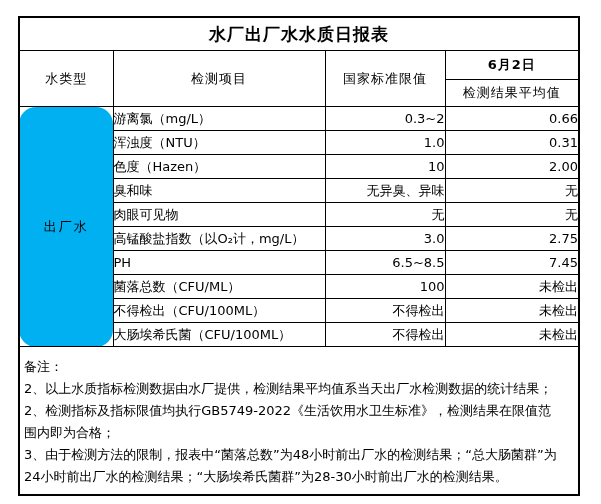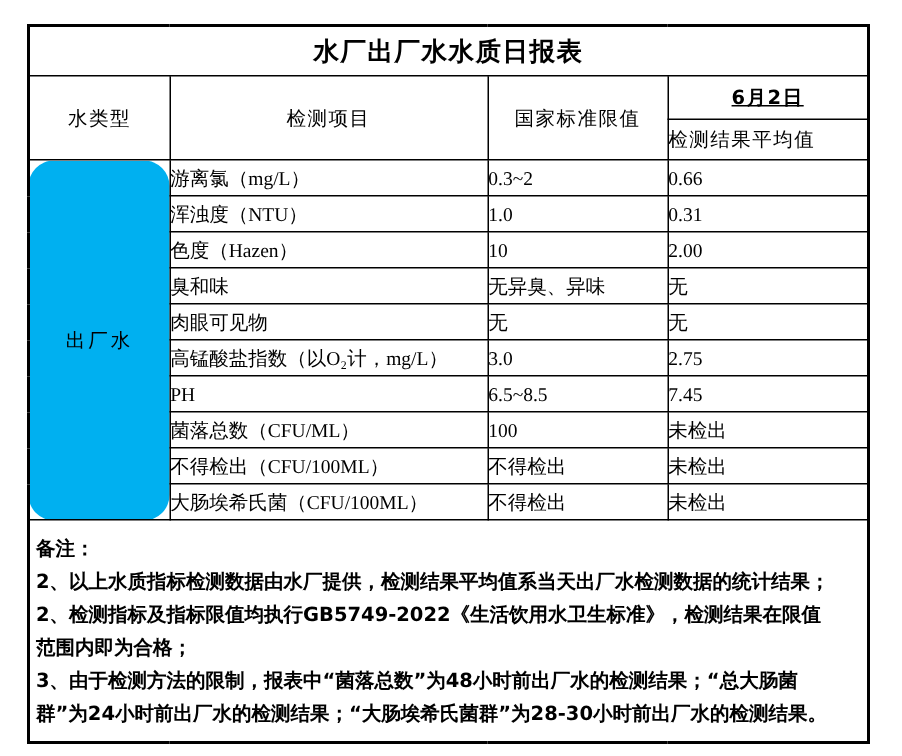--- a/index.html
+++ b/index.html
@@ -43,53 +43,50 @@
   }
   tr.header-row td {
     text-align: center;
     letter-spacing: 1px;
     height: 28px;
   }
   td.date-cell {
     font-weight: bold;
     font-size: 15px;
     letter-spacing: 0;
-    text-decoration: underline;
   }
   tr.header-row2 td {
-    text-align: left;
+    text-align: center;
     letter-spacing: 1px;
     height: 26px;
   }
   tr.data-row td {
     height: 23px;
-    font-family: Liberation Serif, serif;
   }
   td.item {
     text-align: left;
     padding-left: 2px;
   }
   td.center {
-    text-align: left;
+    text-align: right;
   }
   td.water-type {
     background: #00B0F0;
     text-align: center;
     letter-spacing: 2px;
     border-radius: 17px;
   }
   tr.notes-row td {
     height: 138px;
     vertical-align: top;
     white-space: normal;
     text-align: left;
     padding: 9px 20px 0 4px;
     line-height: 22px;
     font-size: 13px;
-    font-weight: bold;
   }
 </style>
 </head>
 <body>
 
 <div class="page">
   <table class="report">
     <colgroup>
       <col style="width:94px">
       <col style="width:212px">

